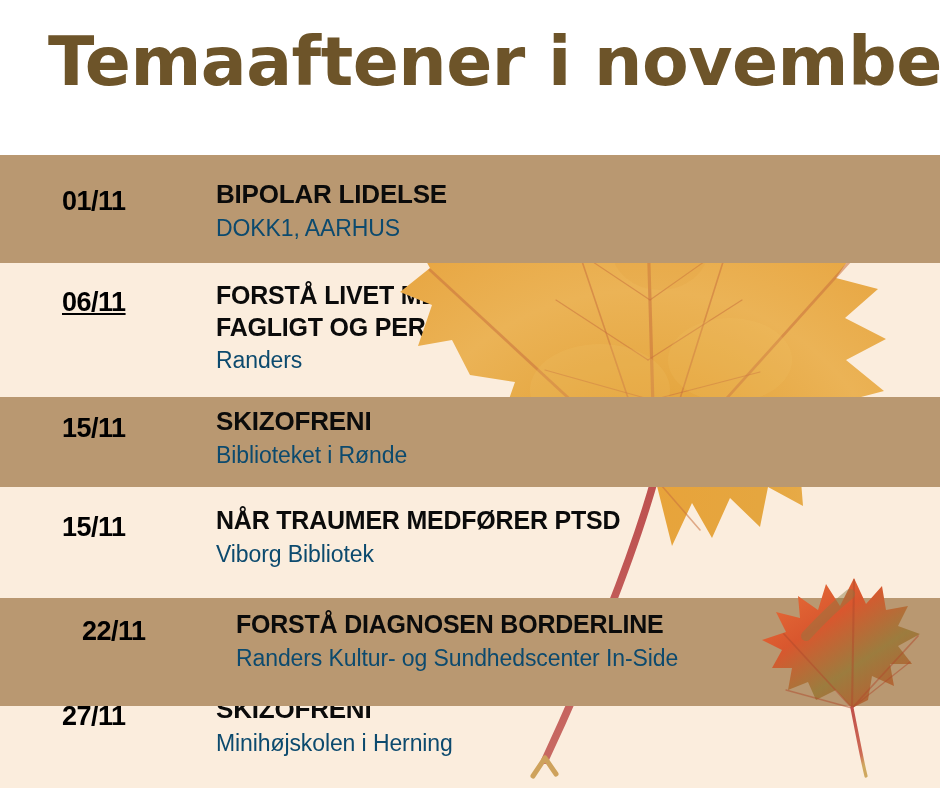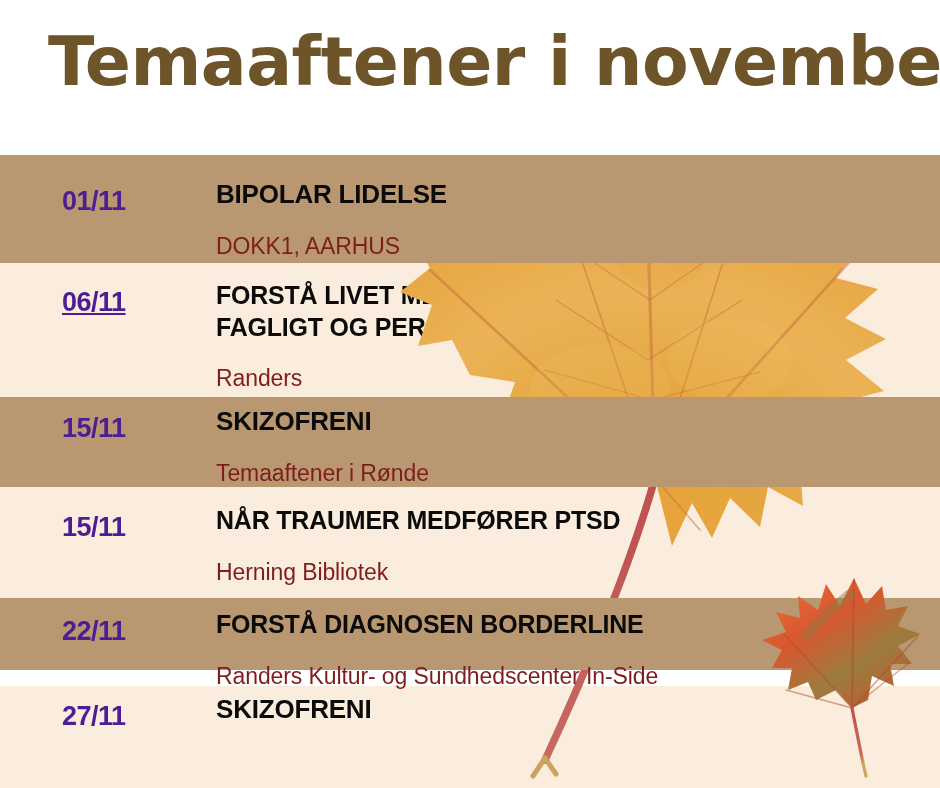--- a/index.html
+++ b/index.html
@@ -58,21 +58,21 @@
     height: 100%;
   }
 
   .date {
     position: absolute;
     left: 62px;
     font-family: "Liberation Sans", sans-serif;
     font-weight: 700;
     font-size: 27px;
     letter-spacing: -0.5px;
-    color: #4c1d95;
+    color: #000000;
     white-space: nowrap;
   }
 
   .texts {
     position: absolute;
     left: 216px;
     right: 10px;
   }
 
   .ev-title {
@@ -88,23 +88,23 @@
     font-family: "Liberation Sans Narrow", "Liberation Sans", sans-serif;
     transform: scaleX(0.96);
     transform-origin: left center;
   }
   .ev-venue {
     font-family: "Liberation Sans", sans-serif;
     font-weight: 400;
     font-size: 23px;
     letter-spacing: -0.1px;
     line-height: 1.25;
-    color: #7f1d1d;
-    white-space: nowrap;
-    margin-top: 21px;
+    color: #0c4a6e;
+    white-space: nowrap;
+    margin-top: 3px;
   }
 
   
   #leaf-layer {
     position: absolute;
     left: 0; top: 0;
     width: 940px; height: 788px;
     z-index: 2;
     pointer-events: none;
   }
@@ -140,50 +140,51 @@
         <div class="ev-venue">Randers</div>
       </div>
     </div>
   </div>
 
   <div class="row tan" style="top:397px; height:90px;">
     <div class="row-inner">
       <div class="date" style="top:16px;">15/11</div>
       <div class="texts" style="top:9px;">
         <div class="ev-title">SKIZOFRENI</div>
-        <div class="ev-venue">Temaaftener i Rønde</div>
+        <div class="ev-venue">Biblioteket i Rønde</div>
       </div>
     </div>
   </div>
 
   <div class="row cream" style="top:487px; height:111px;">
     <div class="row-inner">
       <div class="date" style="top:25px;">15/11</div>
       <div class="texts" style="top:18px;">
         <div class="ev-title condensed">NÅR TRAUMER MEDFØRER PTSD</div>
-        <div class="ev-venue">Herning Bibliotek</div>
-      </div>
-    </div>
-  </div>
-
-  <div class="row tan" style="top:598px; height:72px;">
+        <div class="ev-venue">Viborg Bibliotek</div>
+      </div>
+    </div>
+  </div>
+
+  <div class="row tan" style="top:598px; height:108px;padding-left:20px;">
     <div class="row-inner">
       <div class="date" style="top:18px;">22/11</div>
       <div class="texts" style="top:11px;">
         <div class="ev-title condensed">FORSTÅ DIAGNOSEN BORDERLINE</div>
         <div class="ev-venue">Randers Kultur- og Sundhedscenter In-Side</div>
       </div>
     </div>
   </div>
 
   <div class="row cream" style="top:686px; height:132px;">
     <div class="row-inner">
       <div class="date" style="top:15px;">27/11</div>
       <div class="texts" style="top:8px;">
         <div class="ev-title">SKIZOFRENI</div>
+        <div class="ev-venue">Minihøjskolen i Herning</div>
       </div>
     </div>
   </div>
 
   <svg id="leaf-layer" viewBox="0 0 940 788">
     <defs>
       <radialGradient id="gLeaf" cx="0.50" cy="0.88" r="0.86">
         <stop offset="0%" stop-color="#E8A33A"></stop>
         <stop offset="28%" stop-color="#E5A63F"></stop>
         <stop offset="58%" stop-color="#EBB356"></stop>

